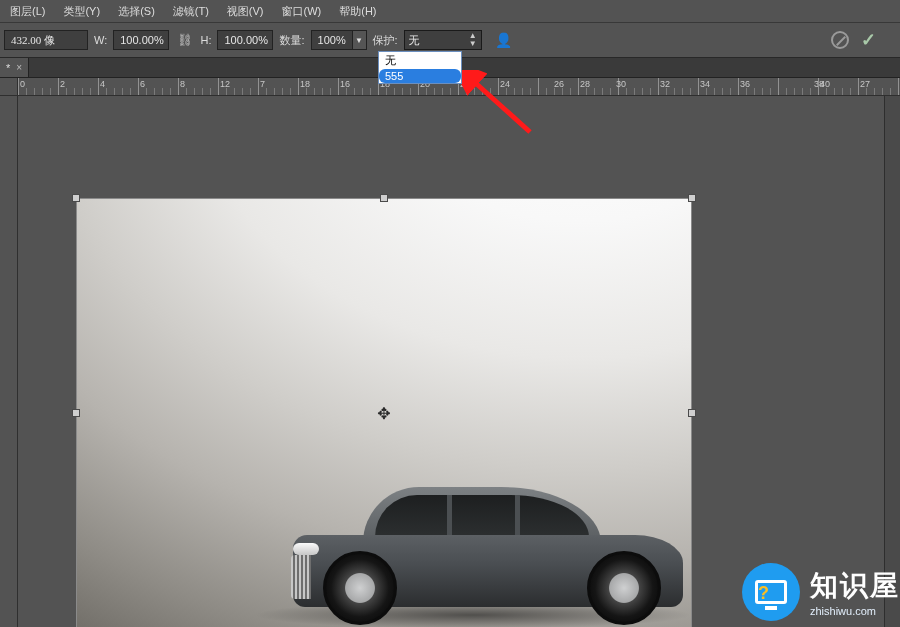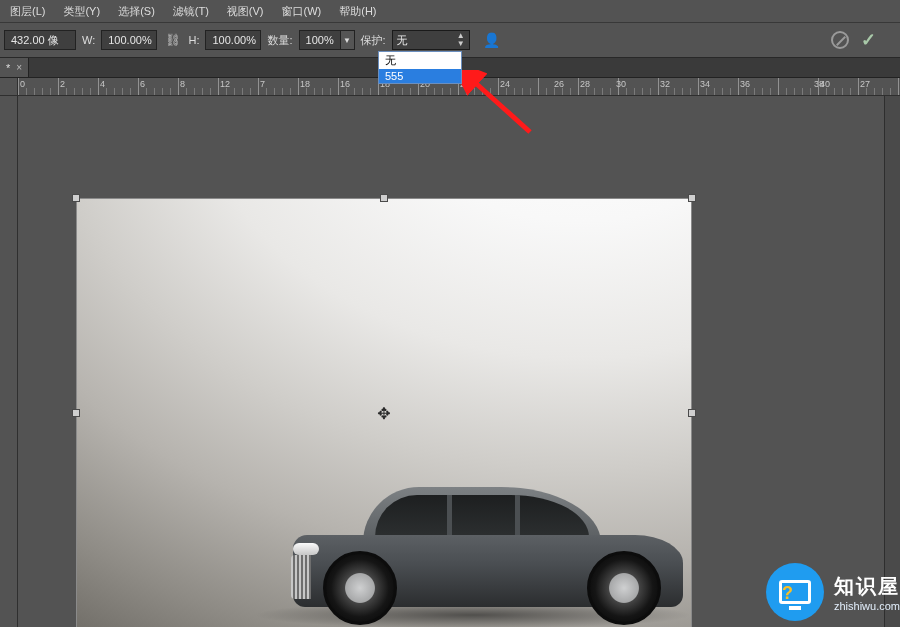--- a/index.html
+++ b/index.html
@@ -80,20 +80,21 @@
     }
     .dropdown-item {
       padding: 1px 6px;
       font-size: 11px;
       color: #000;
       background:#fff;
     }
     .dropdown-item.selected {
       background: #2a7ee0;
       color: #fff;
+      border-radius: 6px;
     }
     .skinman {
       color:#999; font-size:14px; margin-left:8px;
     }
     .right-actions {
       position:absolute; right:24px; top:6px;
       display:flex; gap:12px; align-items:center;
       color:#999;
     }
     .cancel-icon {
@@ -190,42 +191,42 @@
       color:#2b2b2b;font-size:16px;display:flex;align-items:center;justify-content:center;}
     
     .red-arrow{position:absolute;left:458px;top:70px;width:80px;height:70px;pointer-events:none;}
     
     .watermark{position:absolute;right:0;bottom:6px;display:flex;align-items:center;gap:10px;}
     .wm-circle{width:58px;height:58px;border-radius:50%;background:#1f9cf0;display:flex;align-items:center;justify-content:center;}
     .wm-monitor{width:32px;height:24px;border:3px solid #fff;border-radius:3px;position:relative;}
     .wm-monitor::after{content:"";position:absolute;left:50%;bottom:-9px;width:12px;height:4px;background:#fff;transform:translateX(-50%);}
     .wm-q{color:#fbbf24;font-size:18px;font-weight:bold;position:absolute;}
     .wm-text{color:#fff;}
-    .wm-text .t1{font-size:20px;font-weight:bold;letter-spacing:2px;}
+    .wm-text .t1{font-size:28px;font-weight:bold;letter-spacing:2px;}
     .wm-text .t2{font-size:11px;color:#e2eefb;}
     .canvas-scroll-right{position:absolute;right:0;top:0;width:16px;height:100%;
       background:#4a4a4a;border-left:1px solid #2e2e2e;}
     .ruler-v{position:absolute;left:0;top:0;width:18px;height:100%;
       background:#535353;border-right:1px solid #2f2f2f;}
   </style>
 </head>
 <body>
 
 <div class="menubar">
   <span class="menu-item">图层(L)</span>
   <span class="menu-item">类型(Y)</span>
   <span class="menu-item">选择(S)</span>
   <span class="menu-item">滤镜(T)</span>
   <span class="menu-item">视图(V)</span>
   <span class="menu-item">窗口(W)</span>
   <span class="menu-item">帮助(H)</span>
 </div>
 
 <div class="optionsbar">
-  <span class="field-box" style="width:72px;">432.00 像</span>
+  <span class="field-box" style="width:84px;font-family:Liberation Serif, serif;">432.00 像</span>
 
   <span class="field-label">W:</span>
   <span class="field-box" style="width:56px;">100.00%</span>
 
   <span class="link-icon">⛓</span>
 
   <span class="field-label">H:</span>
   <span class="field-box" style="width:56px;">100.00%</span>
 
   <span class="field-label">数量:</span>

